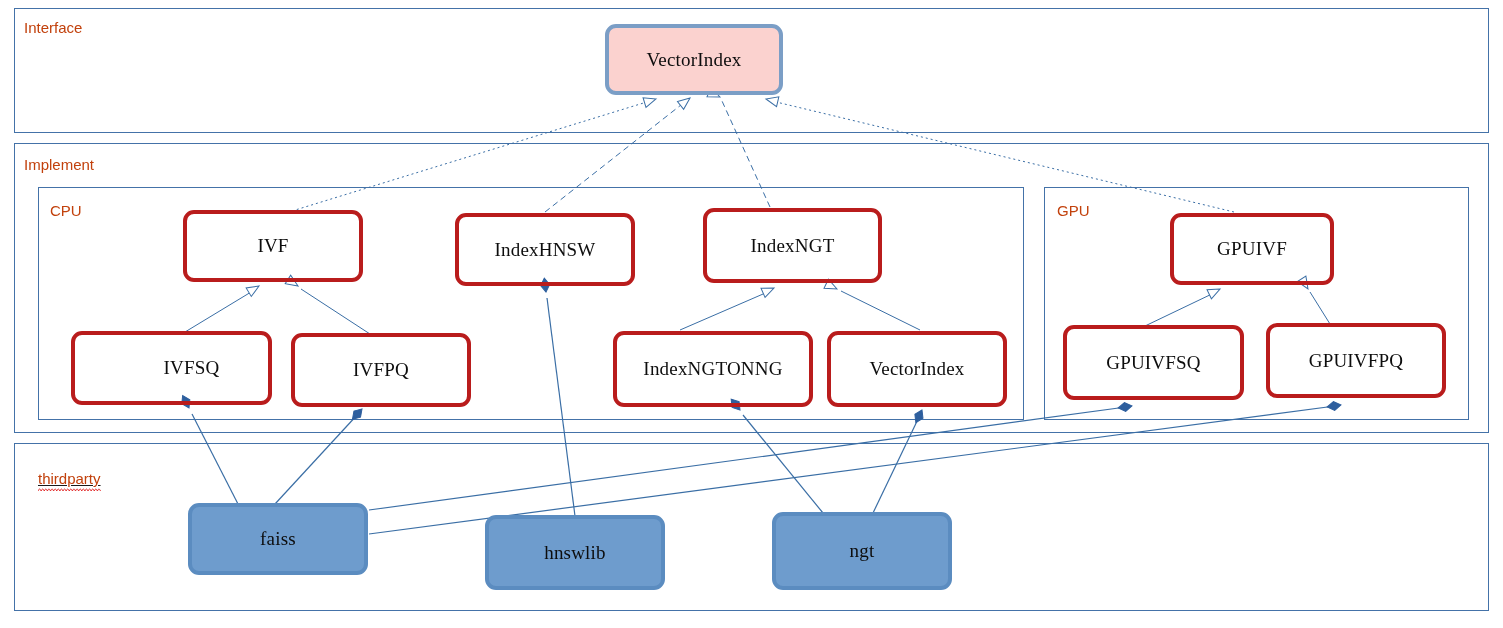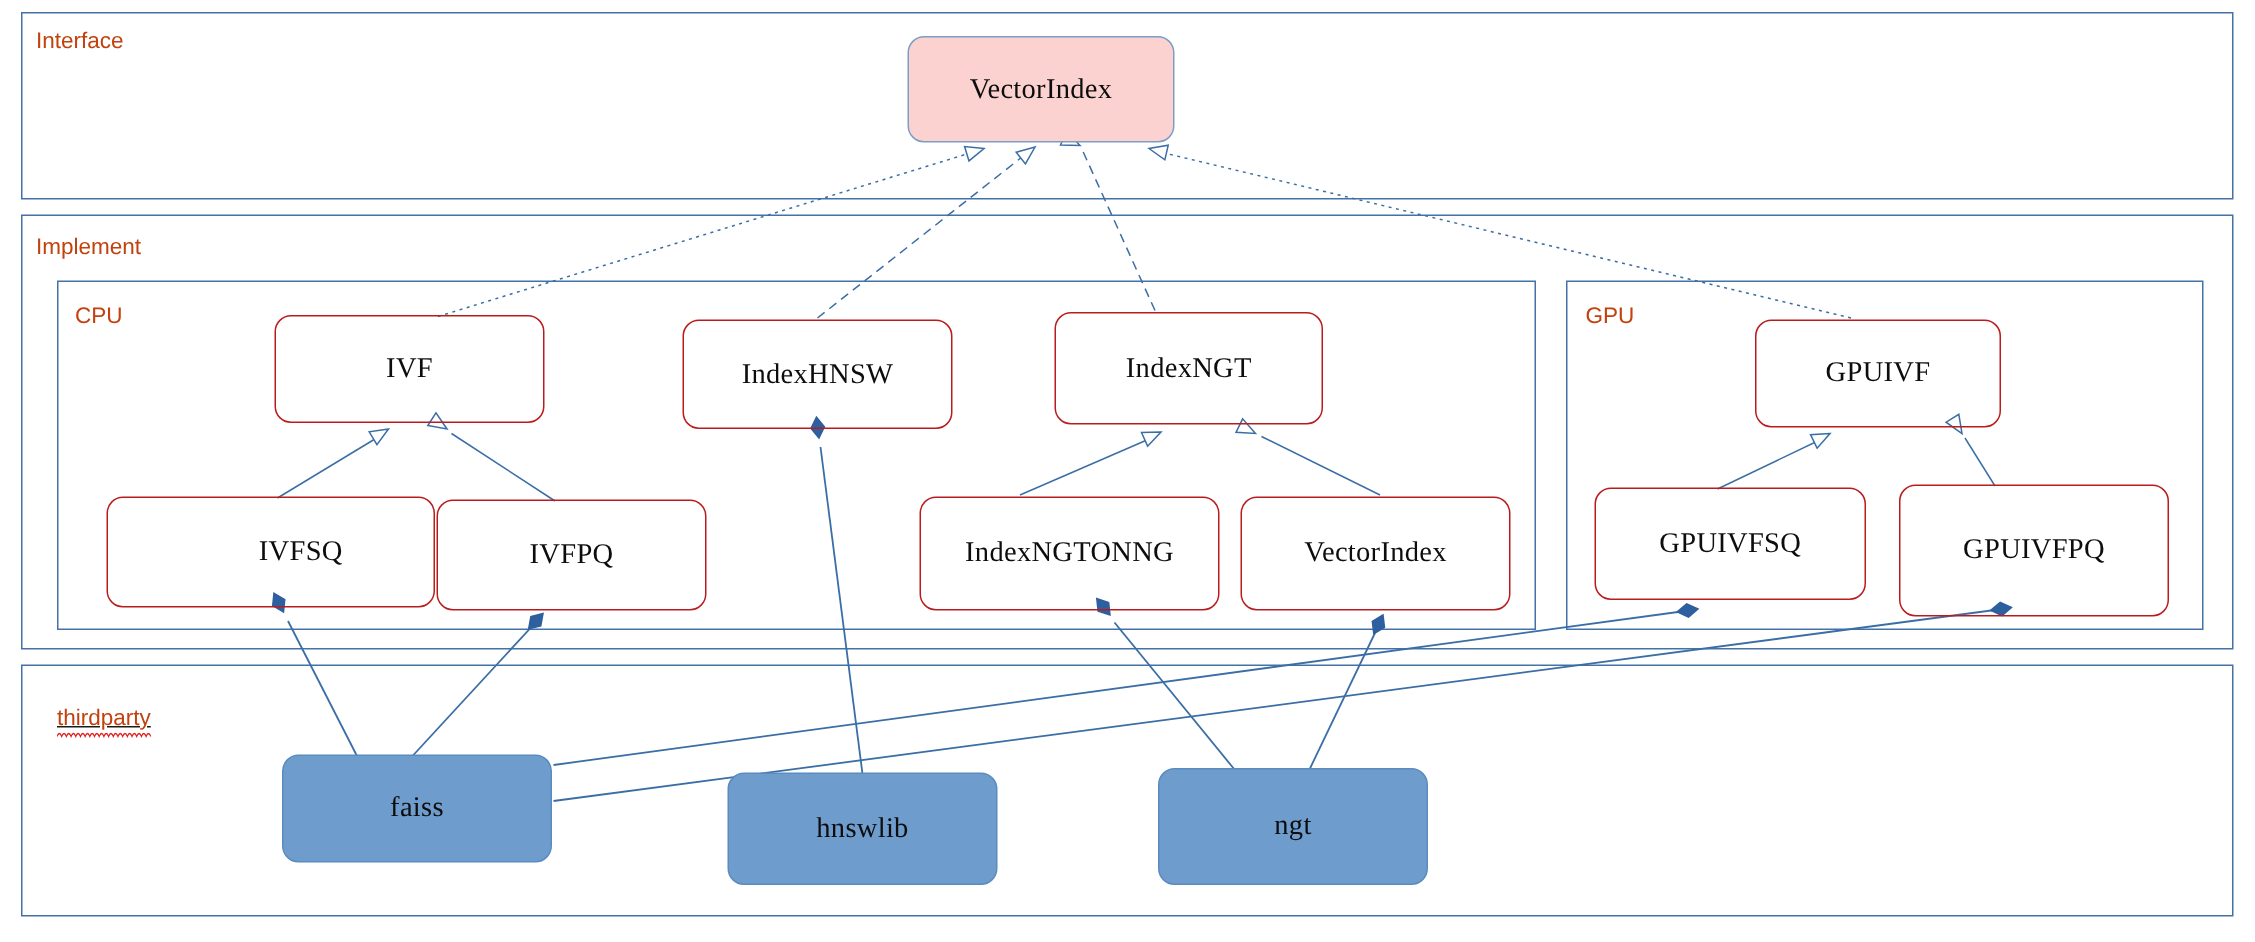--- a/index.html
+++ b/index.html
@@ -40,21 +40,21 @@
     left: 0;
     bottom: -6px;
     width: 100%;
     height: 5px;
     pointer-events: none;
   }
   
   .node {
     position: absolute;
     box-sizing: border-box;
-    border: 1px solid #b91c1c;
+    border: 4px solid #b91c1c;
     border-radius: 11px;
     display: flex;
     align-items: center;
     justify-content: center;
     font-family: "Liberation Serif", serif;
     font-size: 19px;
     color: #0d0d0d;
     letter-spacing: 0.2px;
     z-index: 5;
     text-align: center;
@@ -177,36 +177,36 @@
       </div>
       <div class="node implement-node" style="left: 455px; top: 213px; width: 180px; height: 73px;">
         <span>IndexHNSW</span>
       </div>
       <div class="node implement-node" style="left: 703px; top: 208px; width: 179px; height: 75px;">
         <span>IndexNGT</span>
       </div>
       <div class="node implement-node" style="left: 1170px; top: 213px; width: 164px; height: 72px;">
         <span>GPUIVF</span>
       </div>
-      <div class="node implement-node" style="left: 71px; top: 331px; width: 219px; height: 74px; padding-left: 40px;">
+      <div class="node implement-node" style="left: 71px; top: 331px; width: 201px; height: 74px; padding-left: 40px;">
         <span>IVFSQ</span>
       </div>
       <div class="node implement-node" style="left: 291px; top: 333px; width: 180px; height: 74px;">
         <span>IVFPQ</span>
       </div>
       <div class="node implement-node" style="left: 613px; top: 331px; width: 200px; height: 76px;">
         <span>IndexNGTONNG</span>
       </div>
       <div class="node implement-node" style="left: 827px; top: 331px; width: 180px; height: 76px;">
         <span>VectorIndex</span>
       </div>
       <div class="node implement-node" style="left: 1063px; top: 325px; width: 181px; height: 75px;">
         <span>GPUIVFSQ</span>
       </div>
-      <div class="node implement-node" style="left: 1266px; top: 323px; width: 180px; height: 88px;">
+      <div class="node implement-node" style="left: 1266px; top: 323px; width: 180px; height: 75px;">
         <span>GPUIVFPQ</span>
       </div>
       <div class="node thirdparty-node" style="left: 188px; top: 503px; width: 180px; height: 72px;">
         <span>faiss</span>
       </div>
       <div class="node thirdparty-node" style="left: 485px; top: 515px; width: 180px; height: 75px;">
         <span>hnswlib</span>
       </div>
       <div class="node thirdparty-node" style="left: 772px; top: 512px; width: 180px; height: 78px;">
         <span>ngt</span>

